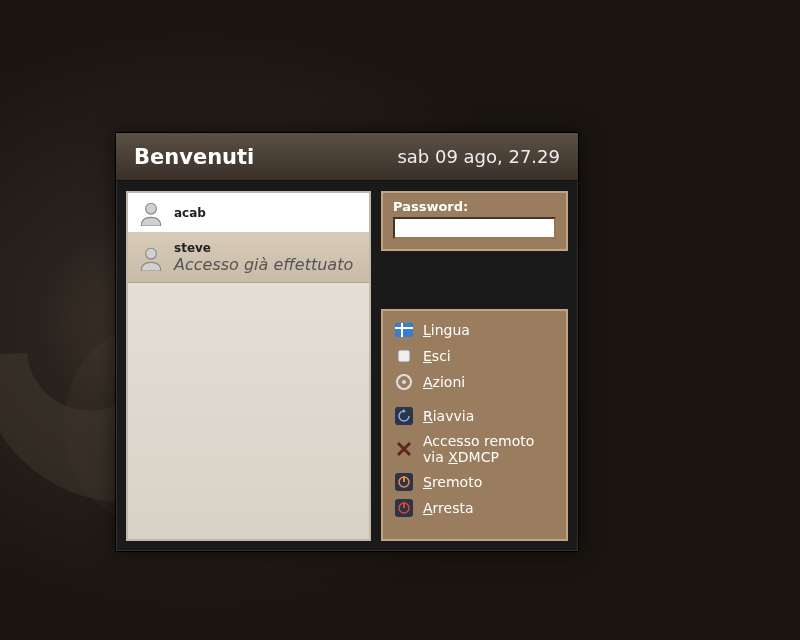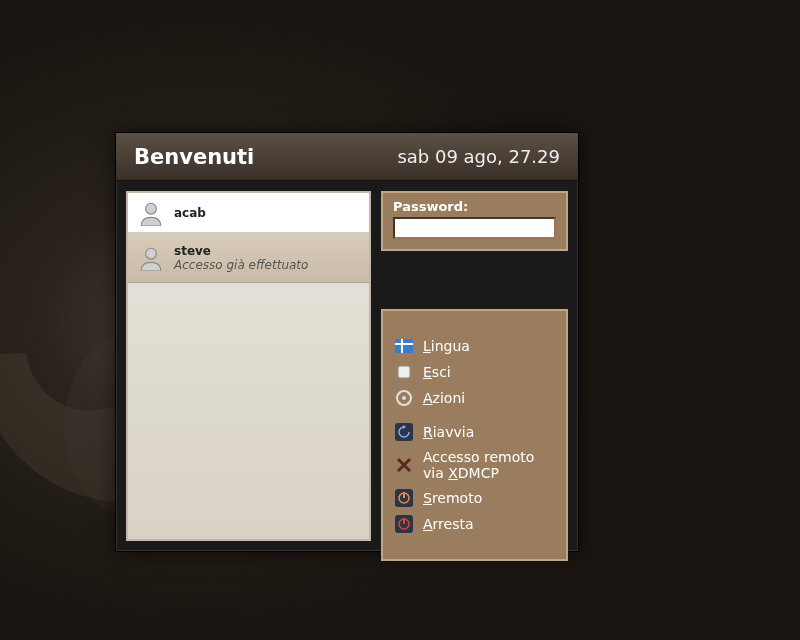--- a/index.html
+++ b/index.html
@@ -48,38 +48,38 @@
   display: flex; align-items: center;
   padding: 4px 10px;
   gap: 10px;
   cursor: pointer;
 }
 .user-item.normal { background: #fff; border-bottom: 1px solid #ccc; height: 40px; }
 .user-item.selected { background: linear-gradient(#d8ccb8,#c8bca8); border-bottom: 1px solid #b0a490; height: 50px; }
 .user-avatar { width: 26px; height: 26px; flex-shrink: 0; }
 .user-text { display: flex; flex-direction: column; }
 .user-name { font-size: 12px; font-weight: bold; color: #222; }
-.user-status { font-size: 12px; color: #555; font-style: italic; }
+.user-status { font-size: 16px; color: #555; font-style: italic; }
 .right-panel { flex: 1; display: flex; flex-direction: column; gap: 4px; }
 .password-box {
   background: #9a7d5f;
   border: 2px solid #c0a585;
   padding: 6px 10px 10px 10px;
 }
 .password-label { color: #fff; font-size: 13px; font-weight: bold; margin-bottom: 3px; display: block; }
 .password-input {
   width: 100%; height: 22px;
   background: #fff; border: 2px inset #997755;
   padding: 0 4px; font-size: 13px;
 }
 .spacer { flex: 0 0 50px; }
 .actions-box {
   background: #9a7d5f;
   border: 2px solid #c0a585;
-  padding: 22px 12px;
+  padding: 6px 12px;
   flex: 1;
 }
 .action-item {
   display: flex; align-items: center;
   gap: 10px;
   color: #fff; font-size: 14px;
   padding: 4px 0;
   cursor: pointer;
 }
 .action-icon { width: 18px; height: 18px; flex-shrink: 0; display: flex; align-items: center; justify-content: center; }

